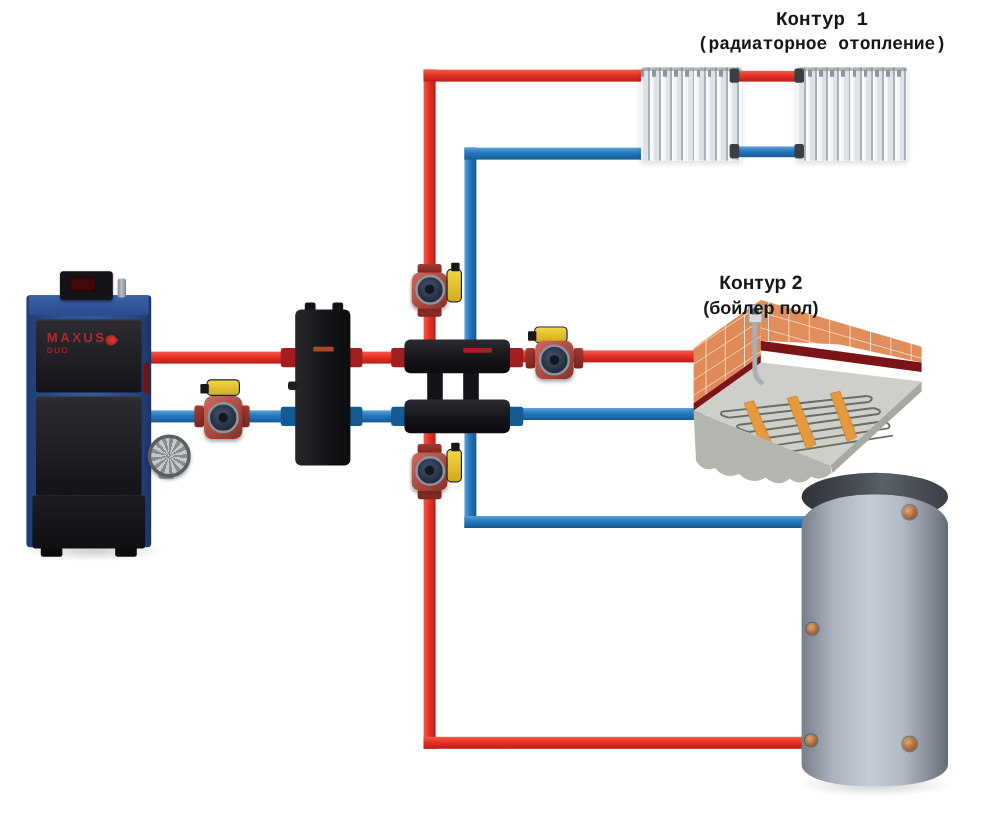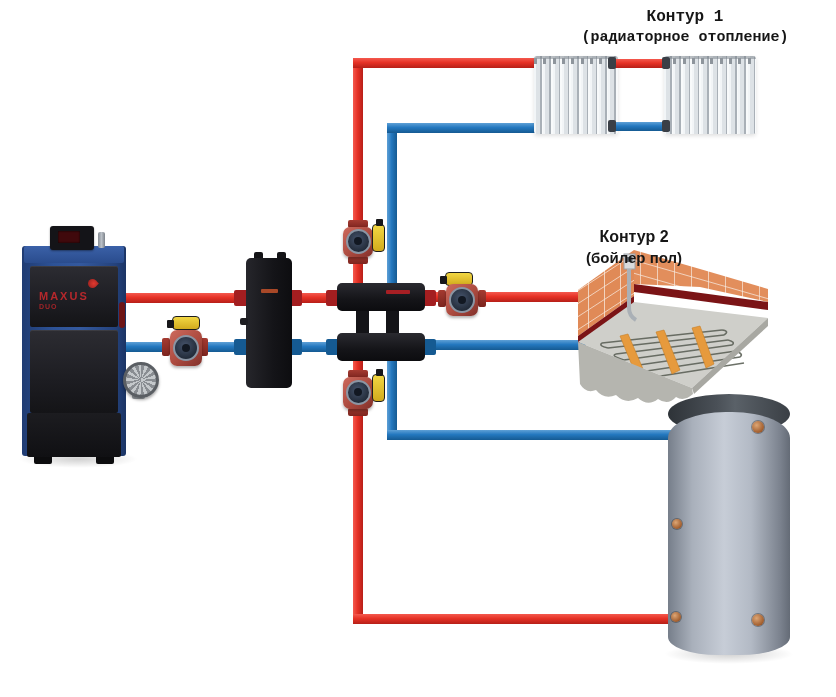--- a/index.html
+++ b/index.html
@@ -104,21 +104,21 @@
   <div class="stub blue" style="left:422px;top:339px;width:14px;height:16px;"></div>
 
   <div class="shadow" style="left:18px;top:450px;width:120px;height:18px;"></div>
   <div class="boiler-body" style="left:22px;top:246px;width:104px;height:210px;"></div>
   <div class="abs" style="left:24px;top:246px;width:100px;height:17px;background:linear-gradient(180deg,#3b61a8,#2a4c8d);z-index:4;border-radius:2px;"></div>
   <div class="panel" style="left:50px;top:226px;width:44px;height:24px;">
     <div class="screen"></div>
   </div>
   <div class="abs" style="left:98px;top:232px;width:7px;height:16px;background:linear-gradient(90deg,#878d95,#b9bfc6,#7c828a);z-index:4;border-radius:2px;"></div>
   <div class="boiler-door" style="left:30px;top:266px;width:88px;height:61px;"></div>
-  <div class="logo" style="left:39px;top:277px;margin-top:14px;">
+  <div class="logo" style="left:39px;top:277px;">
     <span class="brand">MAXUS</span>
     <span class="model">DUO</span>
   </div>
   <div class="flame" style="left:88px;top:279px;"></div>
   <div class="boiler-door" style="left:30px;top:330px;width:88px;height:83px;"></div>
   <div class="boiler-black" style="left:27px;top:413px;width:94px;height:44px;"></div>
   <div class="foot" style="left:34px;top:456px;width:18px;height:8px;"></div>
   <div class="foot" style="left:96px;top:456px;width:18px;height:8px;"></div>
   <div class="abs" style="left:119px;top:302px;width:6px;height:26px;background:#6e1516;border-radius:3px;z-index:5;"></div>
   <div class="fan" style="left:123px;top:362px;width:30px;height:30px;"></div>

